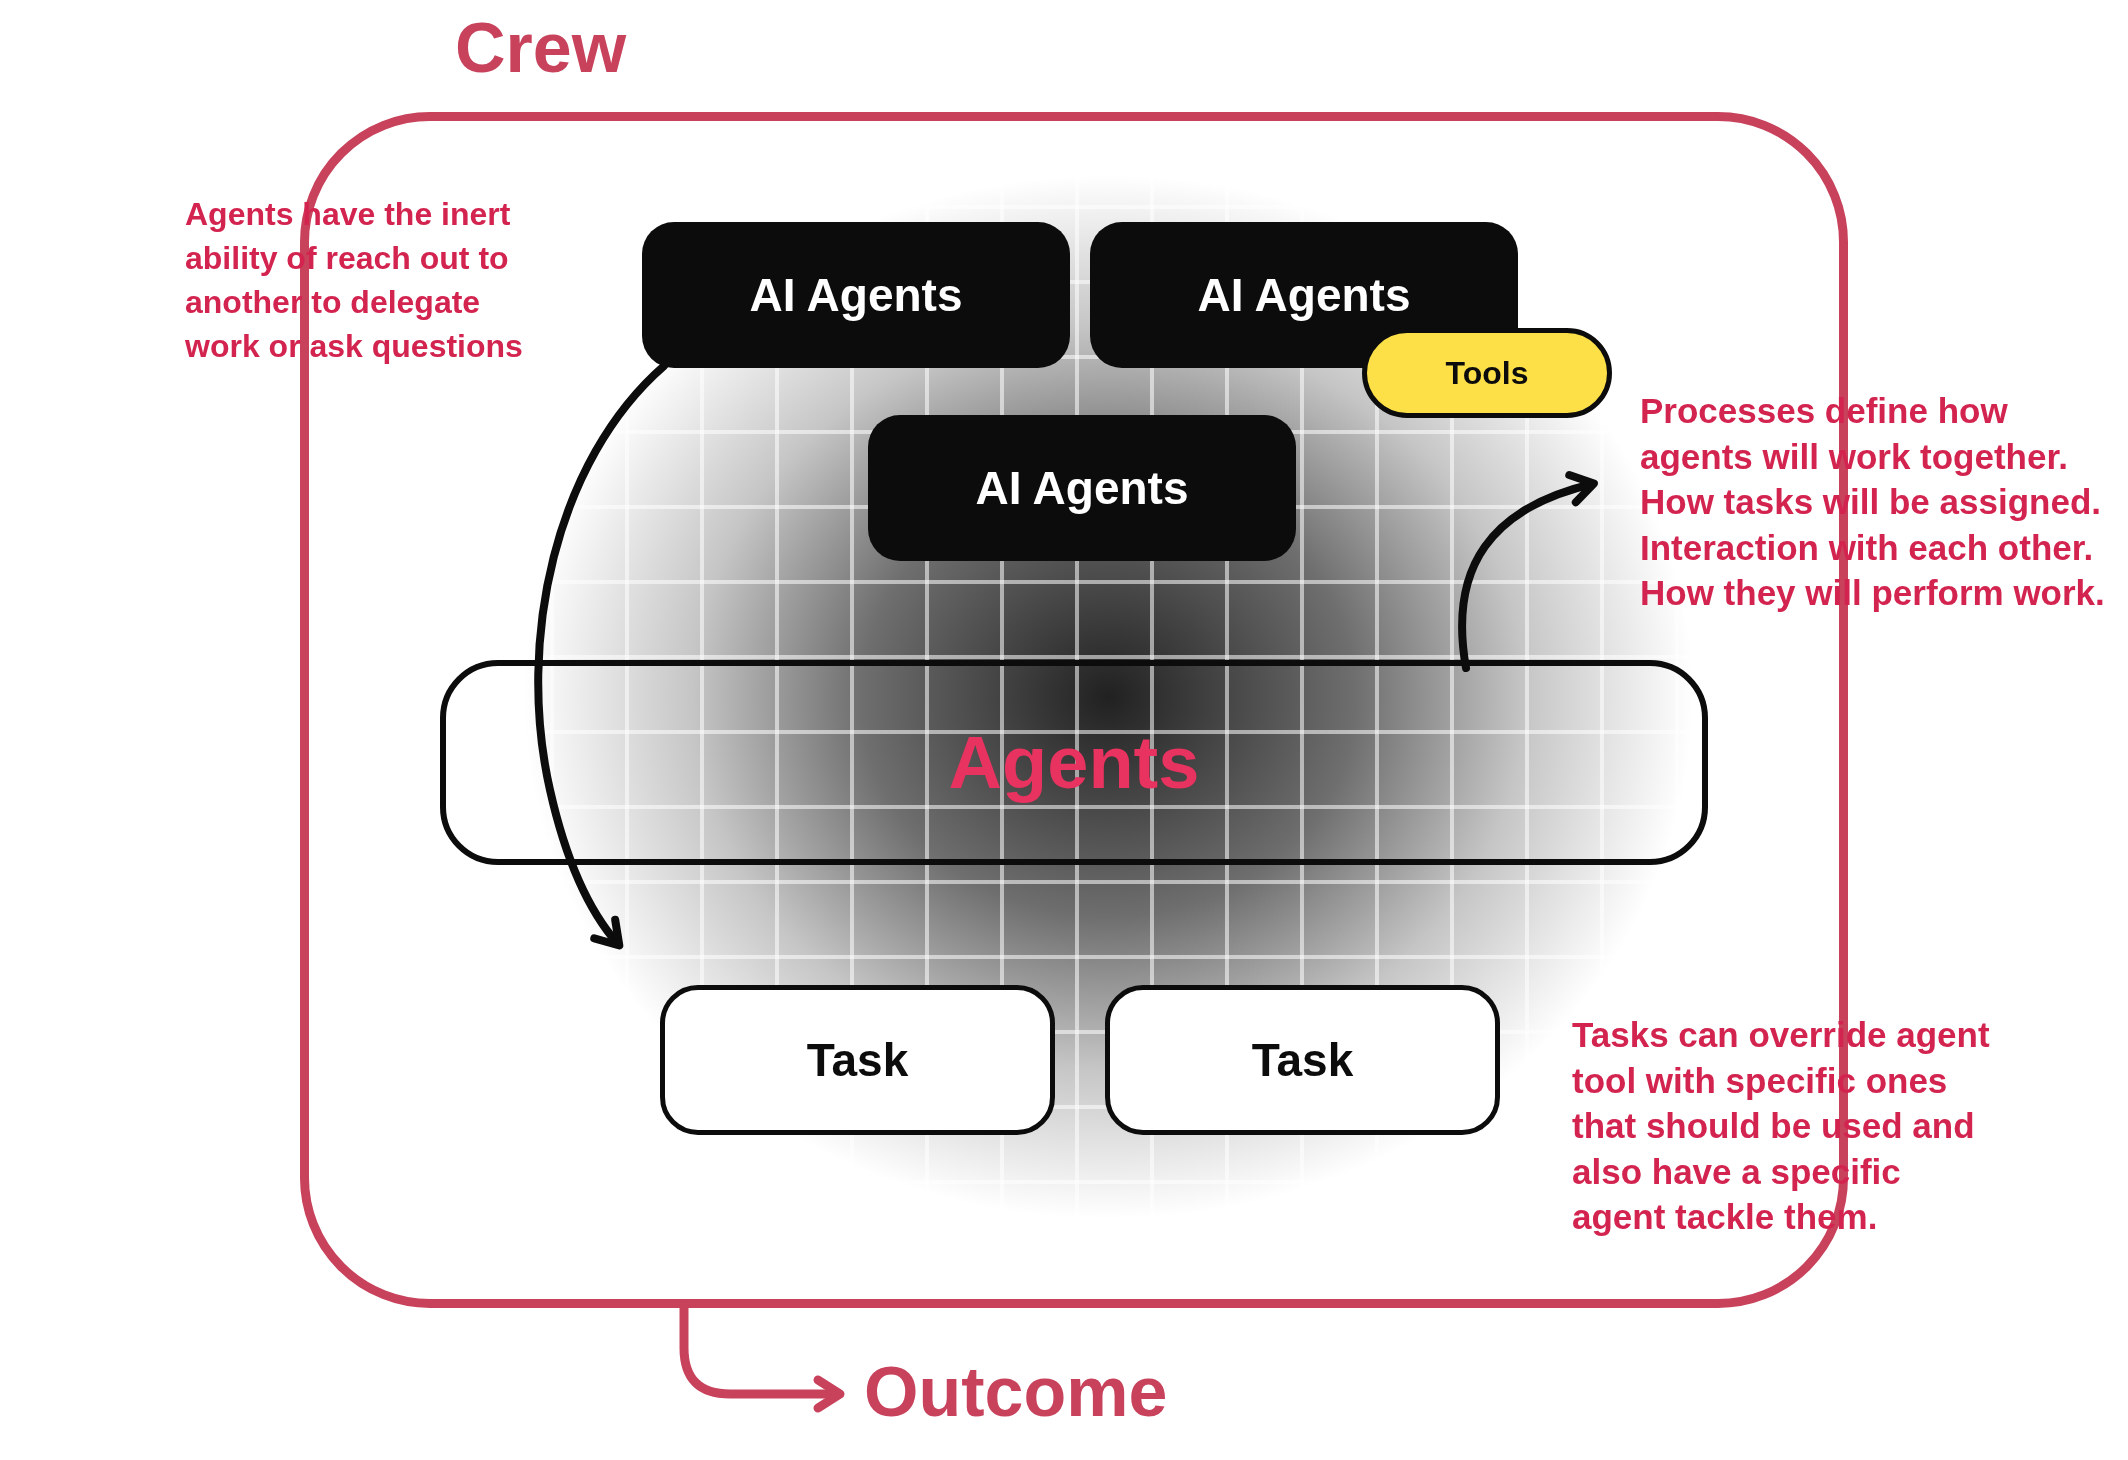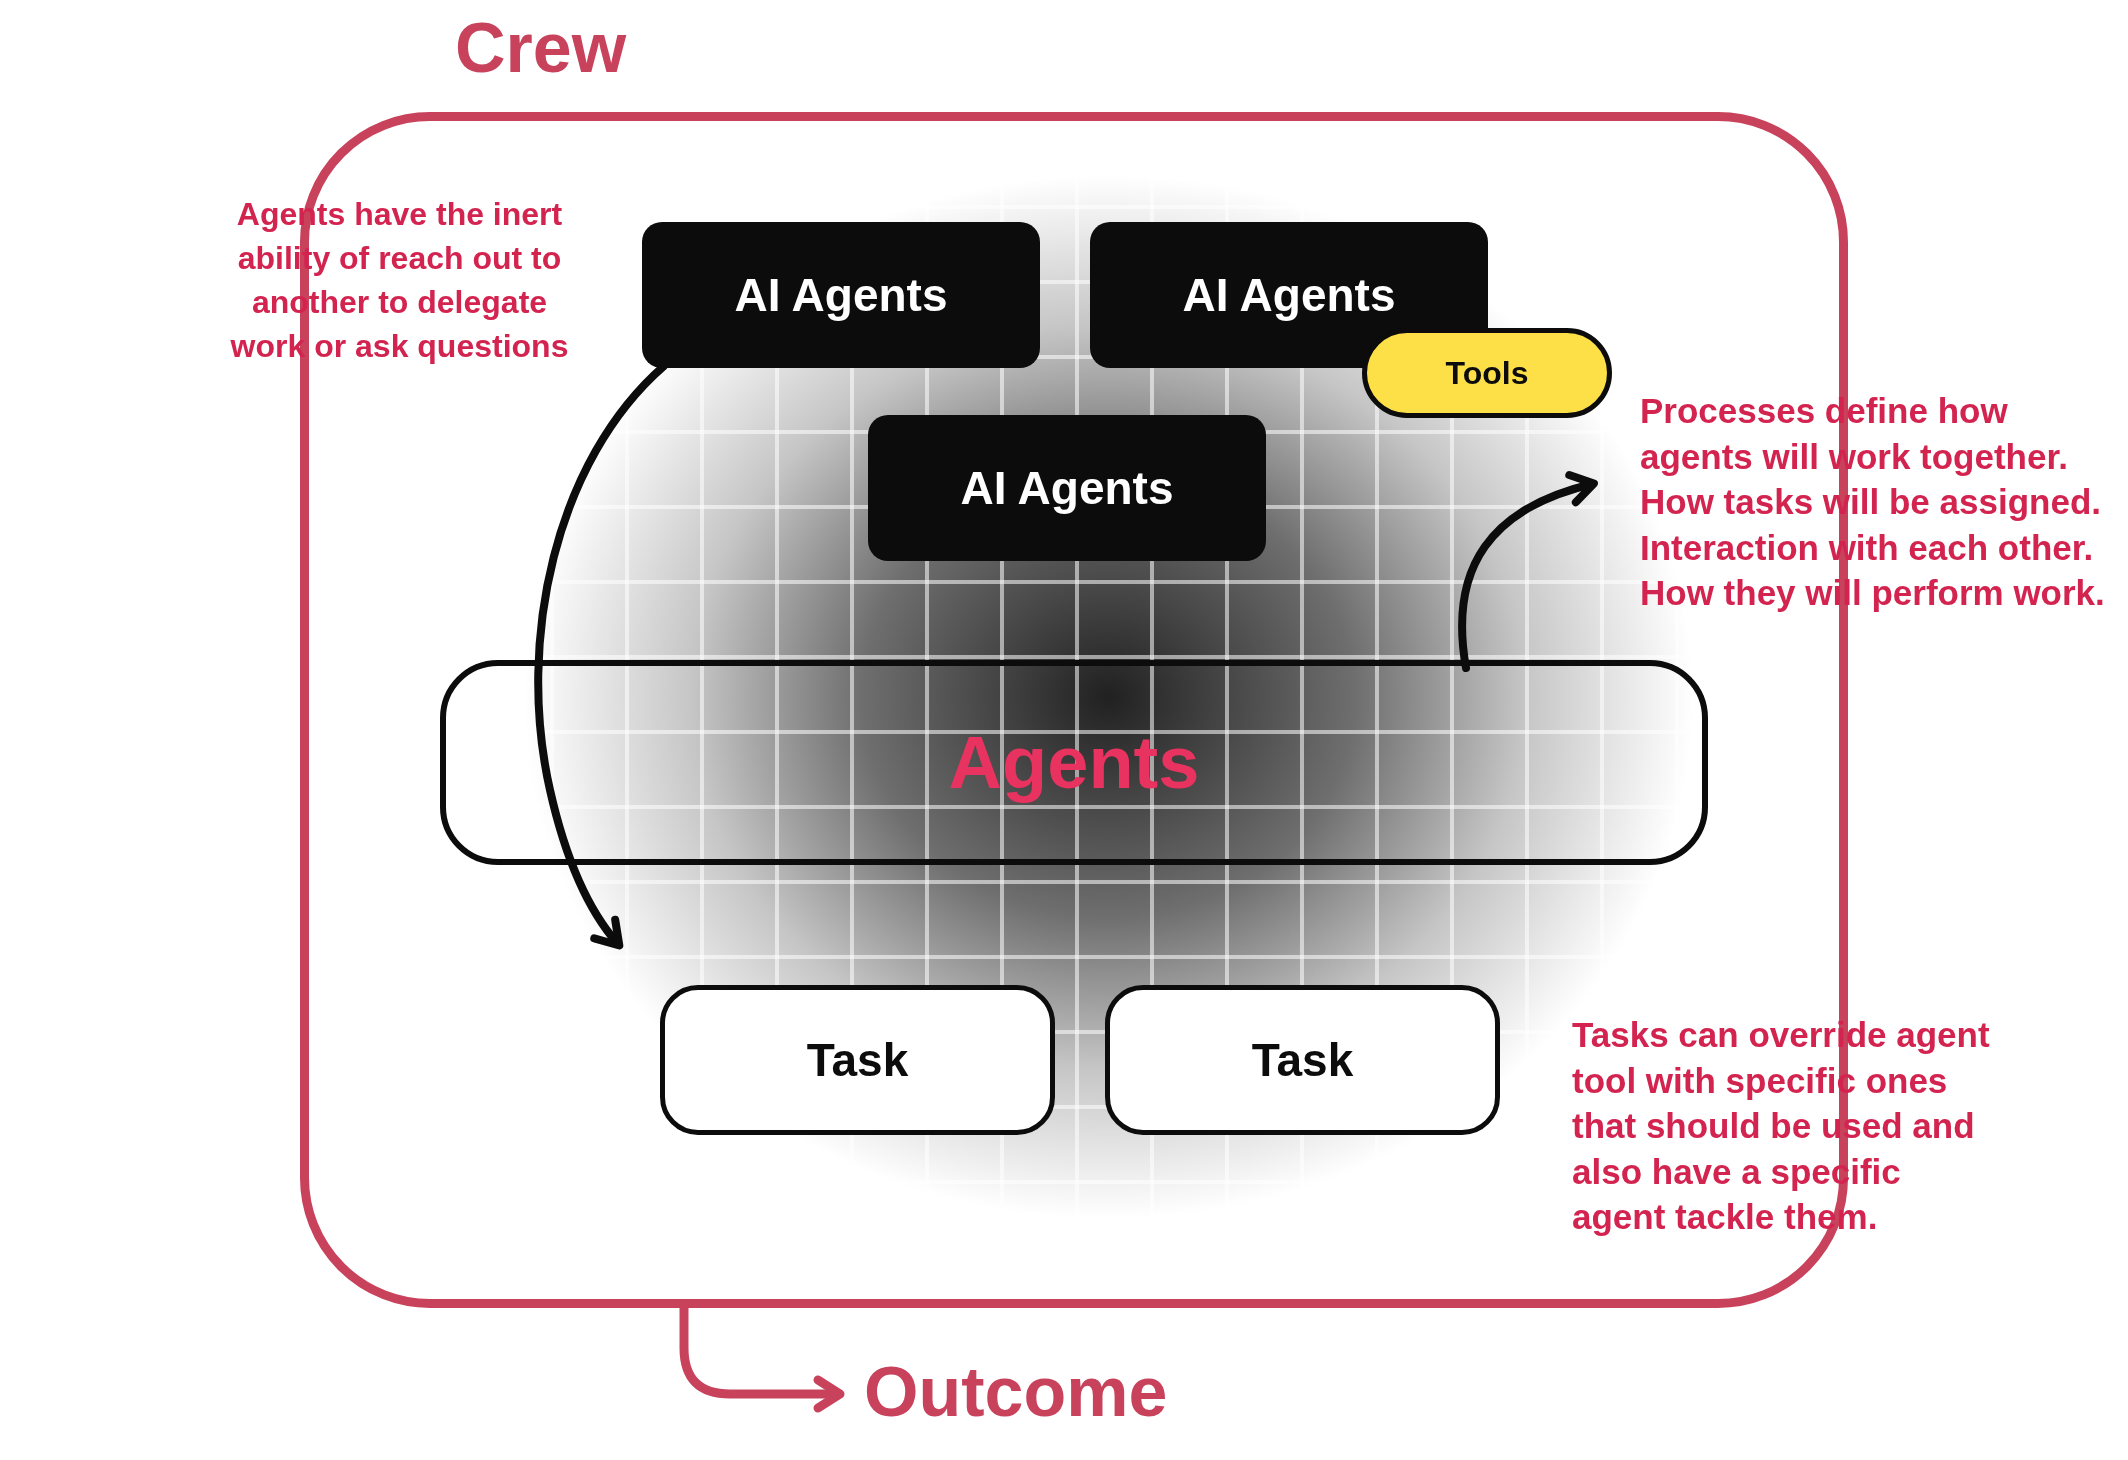--- a/index.html
+++ b/index.html
@@ -58,25 +58,25 @@
   }
 
   .note {
     position: absolute;
     color: #d32450;
     font-weight: 700;
     white-space: pre-line;
     z-index: 5;
   }
   .note-agents {
-    left: 202px; top: 192px;
+    left: 185px; top: 192px;
     width: 395px;
     font-size: 32px;
     line-height: 1.38;
-    text-align: center;
+    text-align: left;
   }
   .note-process {
     left: 1640px; top: 388px;
     width: 500px;
     font-size: 35px;
     line-height: 1.30;
     text-align: left;
   }
   .note-tasks {
     left: 1572px; top: 968px;
@@ -89,24 +89,24 @@
 
   .box {
     position: absolute;
     display: flex;
     align-items: center;
     justify-content: center;
     font-weight: 700;
   }
 
   .agent-box {
-    width: 398px; height: 146px;
+    width: 428px; height: 146px;
     background: #0c0c0c;
     color: #ffffff;
-    border-radius: 20px;
+    border-radius: 32px;
     font-size: 46px;
     z-index: 4;
   }
   .agent-1 { left: 642px;  top: 222px; }
   .agent-2 { left: 1090px; top: 222px; }
   .agent-3 { left: 868px;  top: 415px; }
 
   .tools-box {
     left: 1362px; top: 328px;
     width: 250px; height: 90px;

